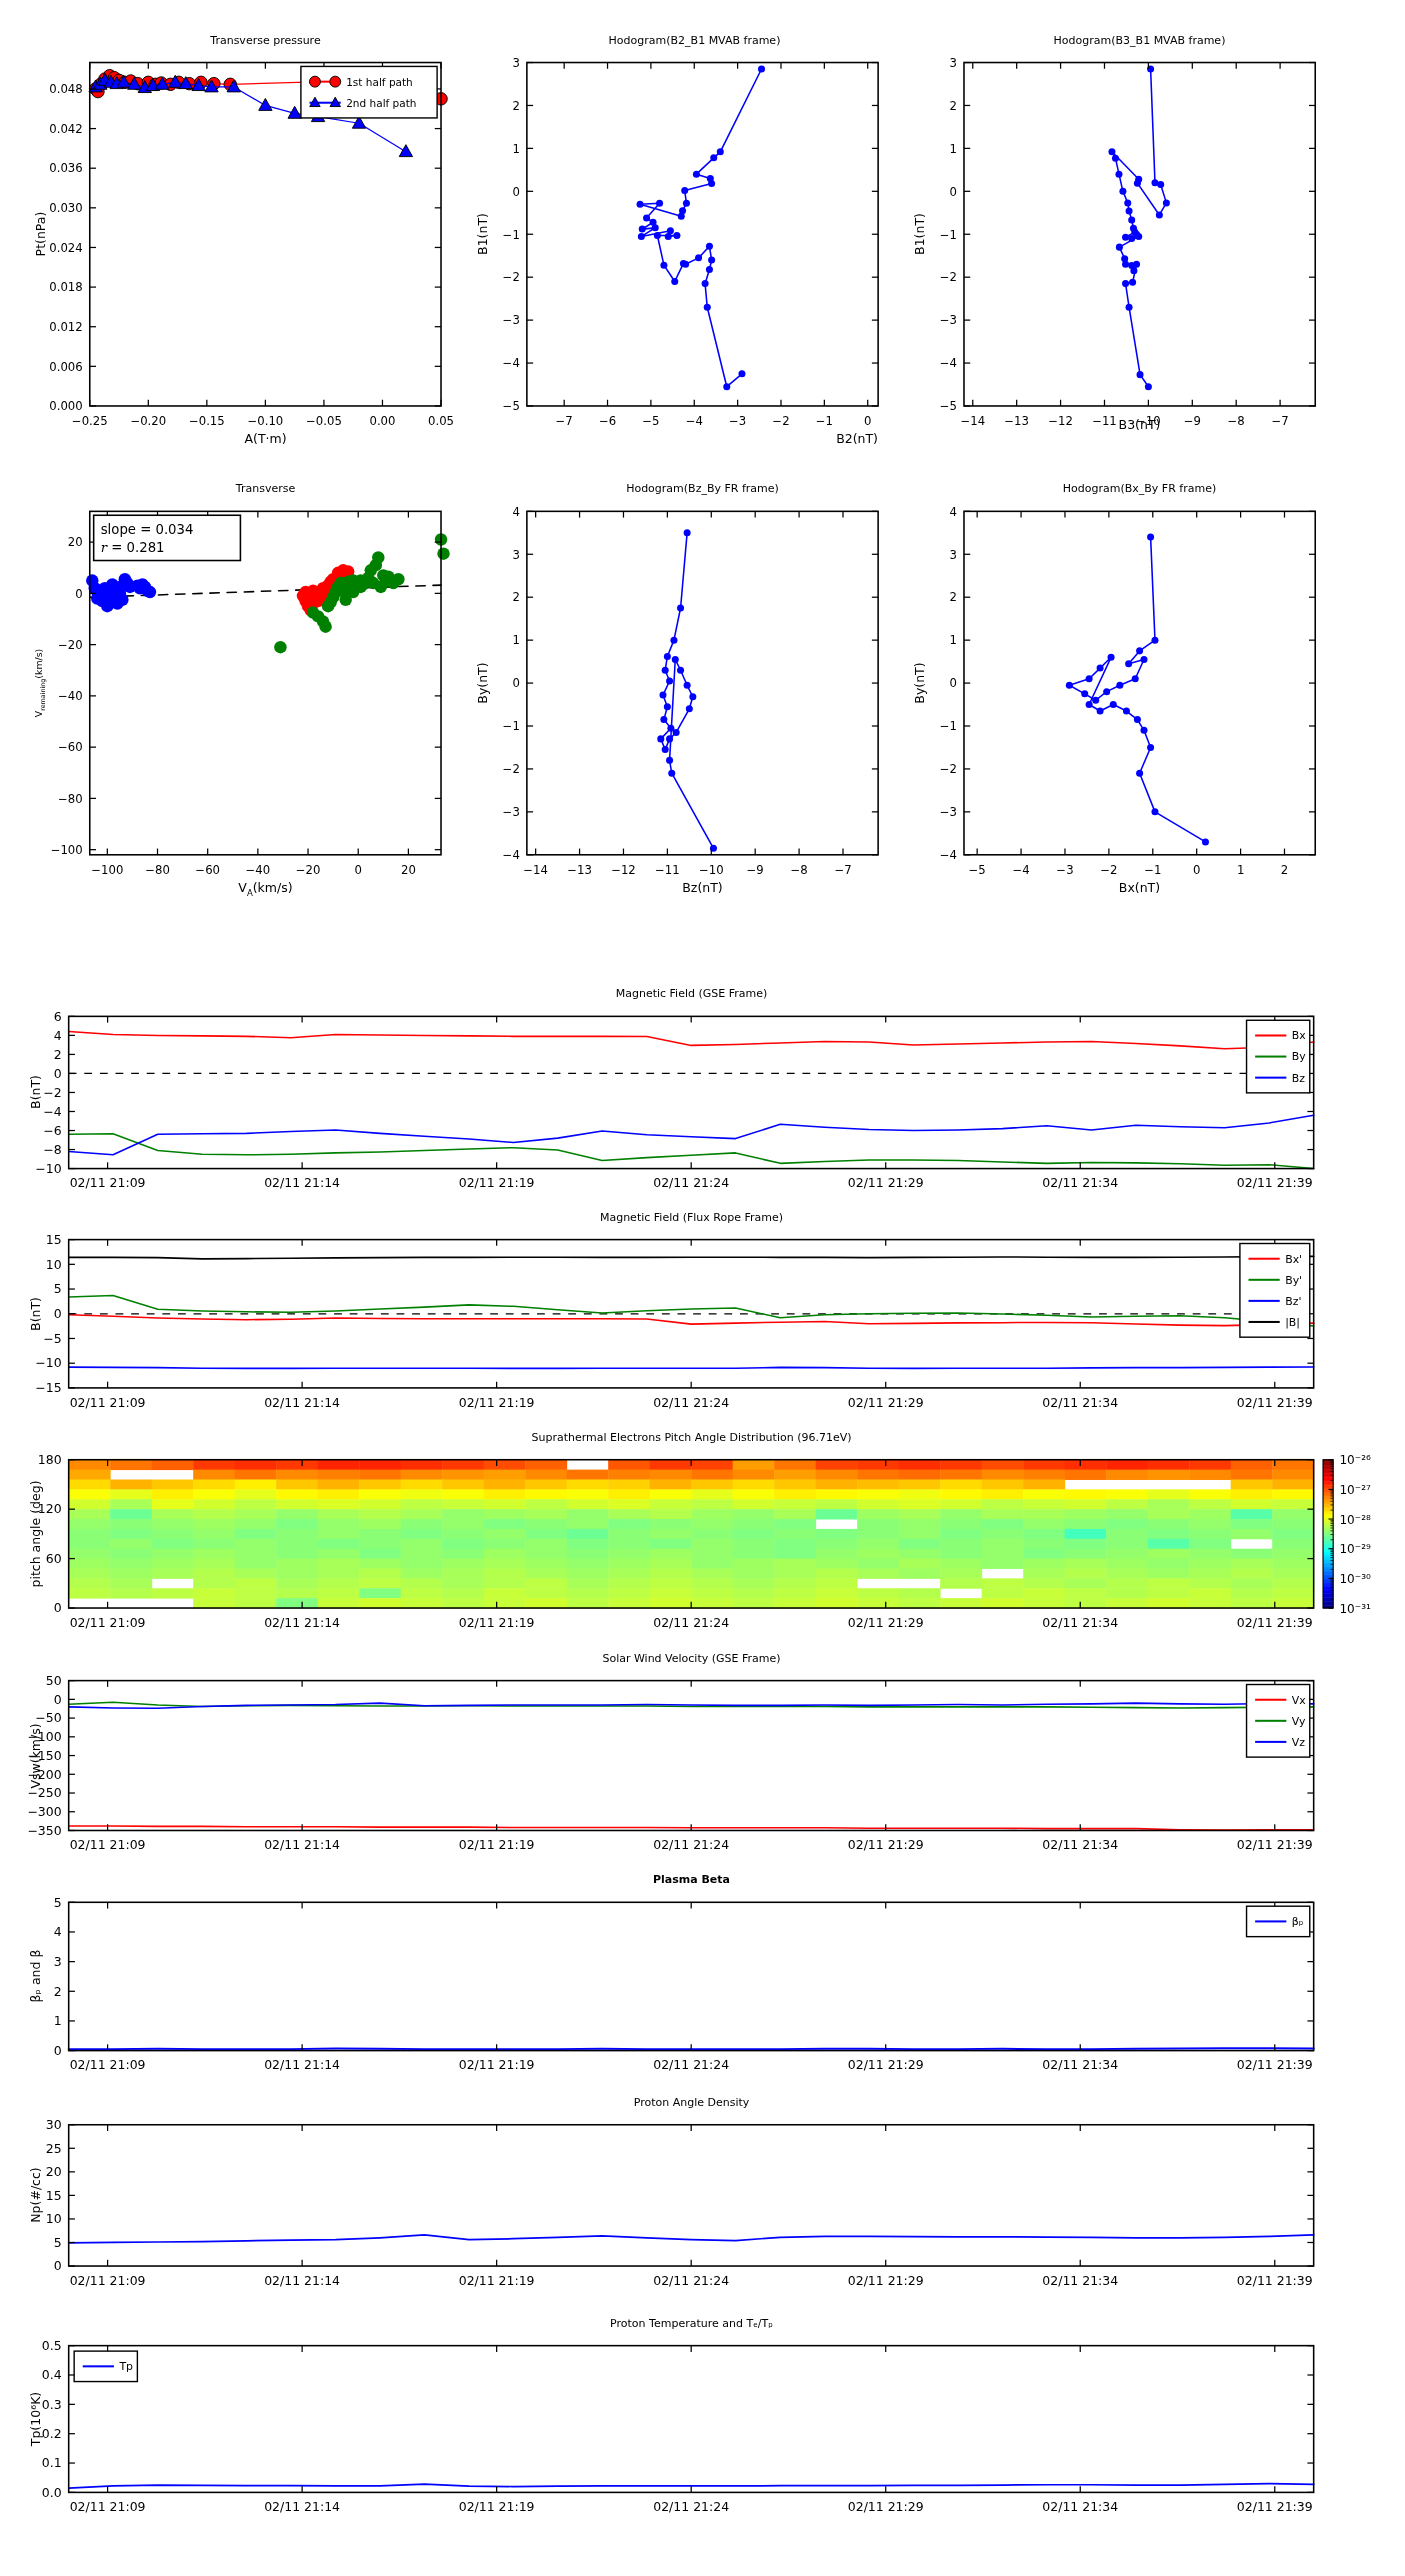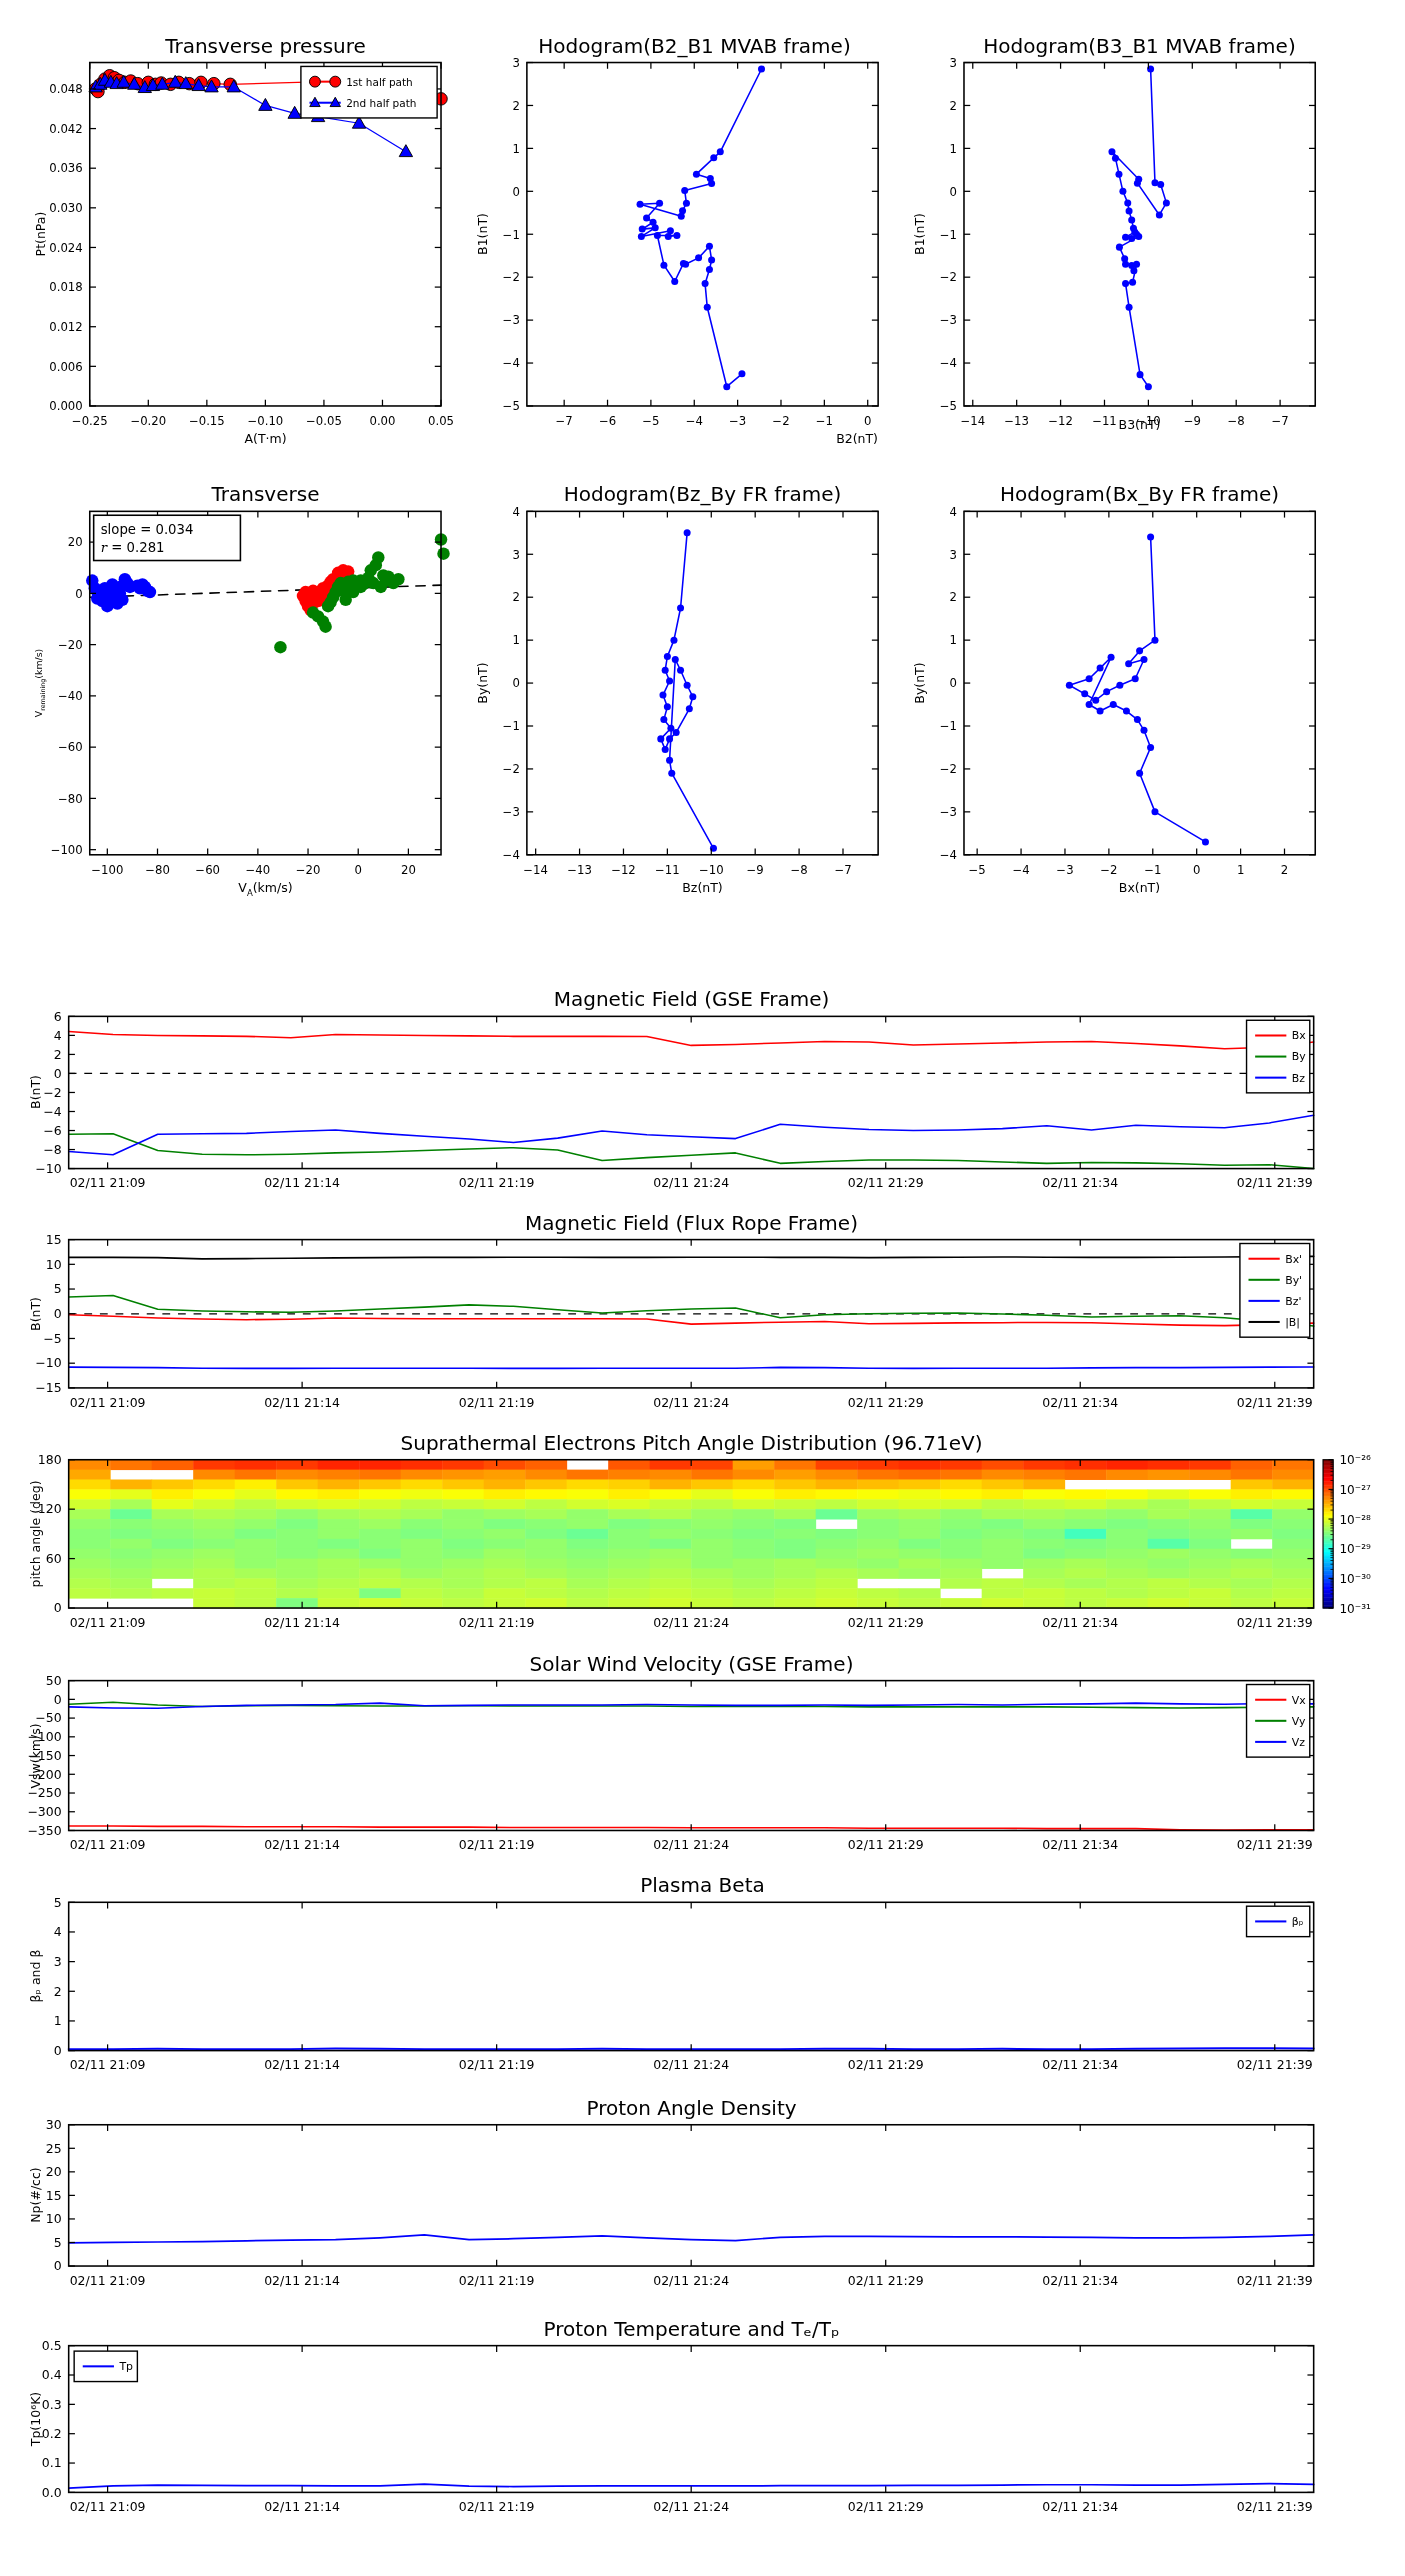--- a/index.html
+++ b/index.html
@@ -1,20 +1,20 @@
 <!DOCTYPE html>
 <html style="font-size:12.5px"><head>
 <meta charset="utf-8">
 <style>
   html,body{margin:0;padding:0;background:#ffffff;}
   body{font-family:"DejaVu Sans", sans-serif;}
   #fig{position:relative;width:1405px;height:2576px;background:#ffffff;overflow:hidden;}
   #plots{position:absolute;left:0;top:0;}
   .plabel{position:absolute;color:#000;}
-  .ptitle{font-size:20px;text-align:center;white-space:nowrap;}
+  .ptitle{font-size:11px;text-align:center;white-space:nowrap;}
   .axis-label{font-size:12.5px;text-align:center;white-space:nowrap;}
   .rot{transform:translate(-50%,-50%) rotate(-90deg);white-space:nowrap;}
   .small-label{font-size:9.4px;}
   sub{font-size:68%;}
 </style>
 </head>
 <body>
 
 <div id="fig">
   <svg id="plots" width="1405" height="2576" viewBox="0 0 1800 3300">
@@ -1571,21 +1571,21 @@
   <div class="plabel ptitle" style="left: 90px; width: 351px; top: 34px;">Transverse pressure</div>
   <div class="plabel ptitle" style="left: 519px; width: 351px; top: 34px;">Hodogram(B2_B1 MVAB frame)</div>
   <div class="plabel ptitle" style="left: 964px; width: 351px; top: 34px;">Hodogram(B3_B1 MVAB frame)</div>
   <div class="plabel ptitle" style="left: 90px; width: 351px; top: 482px;">Transverse</div>
   <div class="plabel ptitle" style="left: 527px; width: 351px; top: 482px;">Hodogram(Bz_By FR frame)</div>
   <div class="plabel ptitle" style="left: 964px; width: 351px; top: 482px;">Hodogram(Bx_By FR frame)</div>
   <div class="plabel ptitle" style="left: 69px; width: 1245px; top: 987px;">Magnetic Field (GSE Frame)</div>
   <div class="plabel ptitle" style="left: 69px; width: 1245px; top: 1211px;">Magnetic Field (Flux Rope Frame)</div>
   <div class="plabel ptitle" style="left: 69px; width: 1245px; top: 1431px;">Suprathermal Electrons Pitch Angle Distribution (96.71eV)</div>
   <div class="plabel ptitle" style="left: 69px; width: 1245px; top: 1652px;">Solar Wind Velocity (GSE Frame)</div>
-  <div class="plabel ptitle" style="left: 80px; width: 1245px; top: 1873px;">Plasma Beta</div>
+  <div class="plabel ptitle" style="left: 69px; width: 1245px; top: 1873px; font-weight: bold;">Plasma Beta</div>
   <div class="plabel ptitle" style="left: 69px; width: 1245px; top: 2096px;">Proton Angle Density</div>
   <div class="plabel ptitle" style="left: 69px; width: 1245px; top: 2317px;">Proton Temperature and Tₑ/Tₚ</div>
 
   <div class="plabel axis-label" style="left: 90px; width: 351px; top: 431px;">A(T·m)</div>
   <div class="plabel axis-label" style="left: 527px; width: 351px; top: 431px; text-align: right;">B2(nT)</div>
   <div class="plabel axis-label" style="left: 964px; width: 351px; top: 417px;">B3(nT)</div>
   <div class="plabel axis-label" style="left: 90px; width: 351px; top: 880px;">V<sub>A</sub>(km/s)</div>
   <div class="plabel axis-label" style="left: 527px; width: 351px; top: 880px;">Bz(nT)</div>
   <div class="plabel axis-label" style="left: 964px; width: 351px; top: 880px;">Bx(nT)</div>
 

